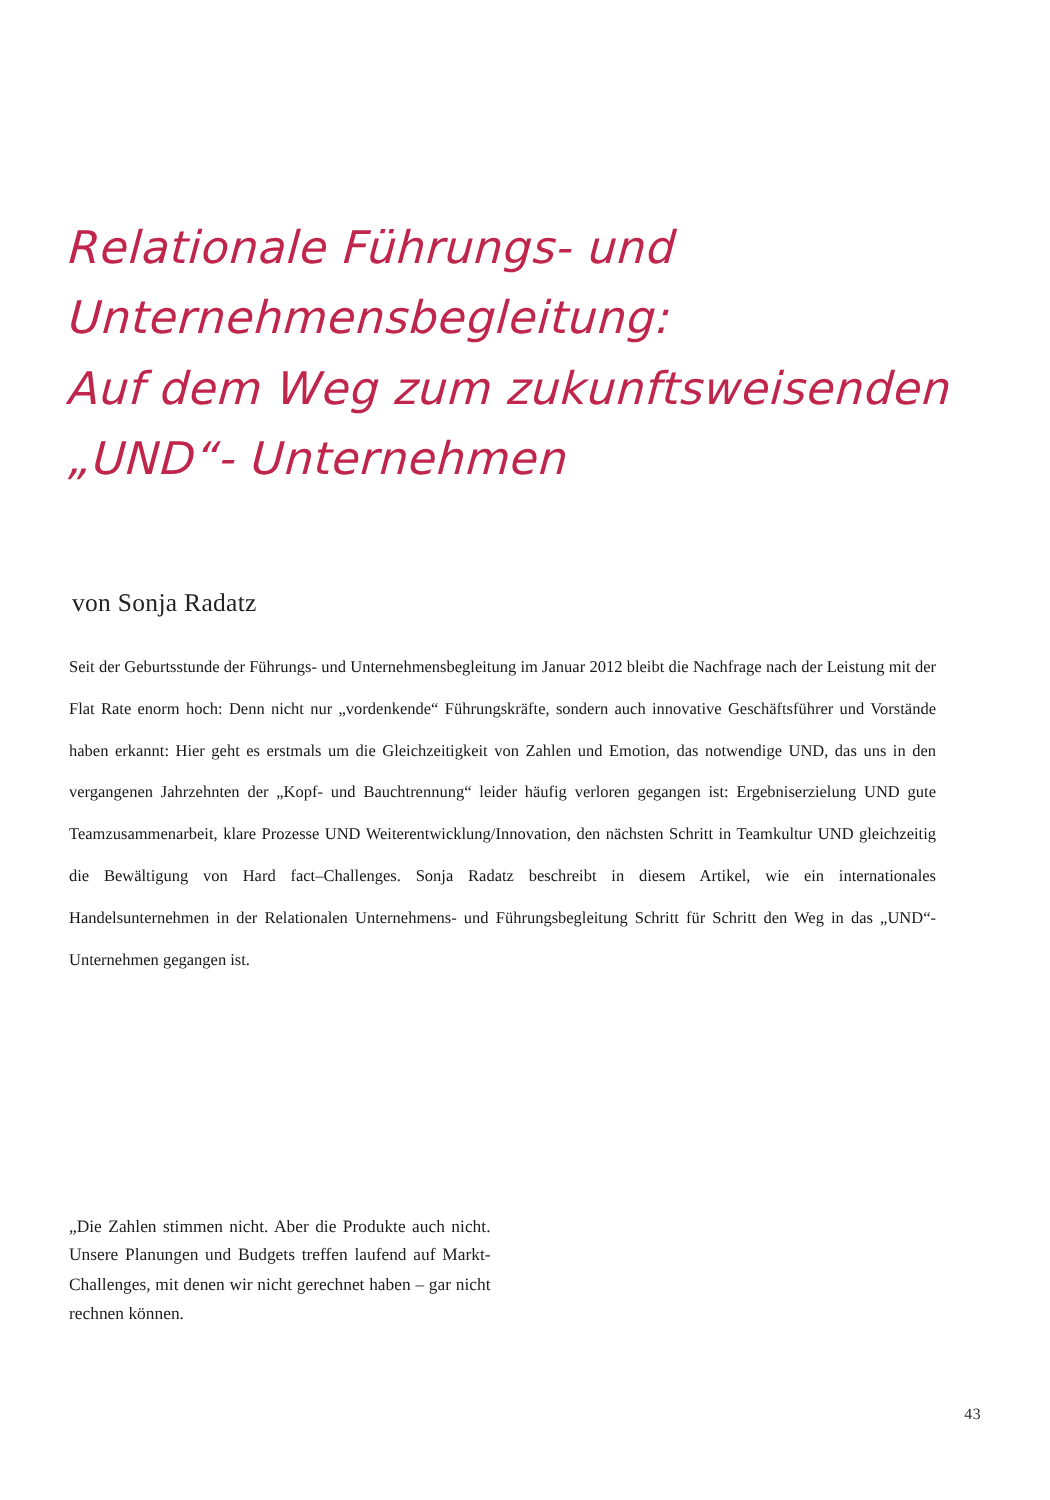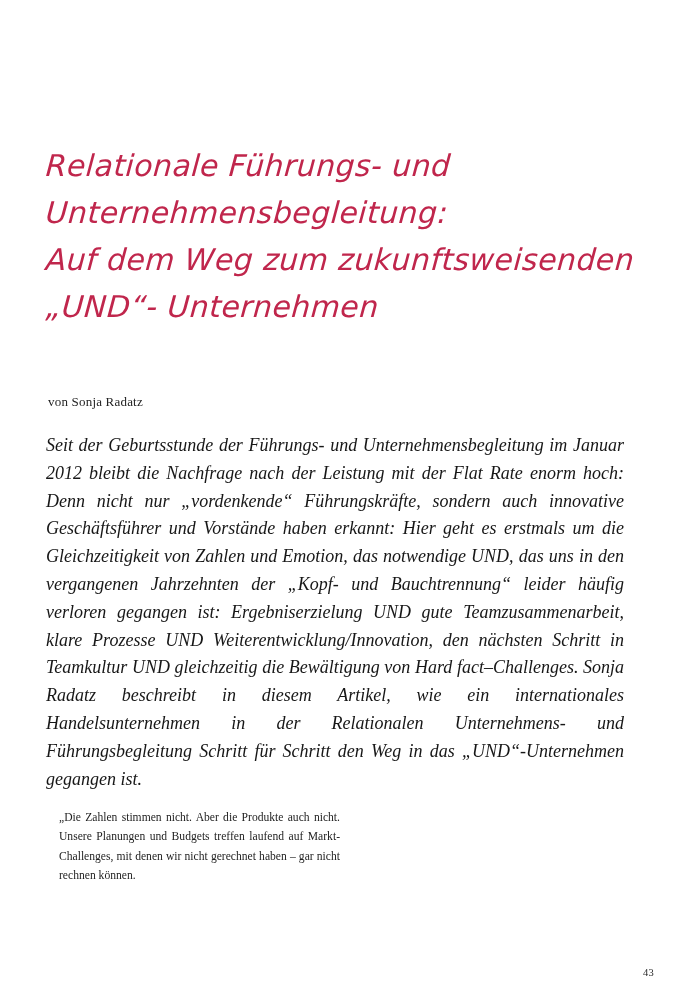--- a/index.html
+++ b/index.html
@@ -43,69 +43,66 @@
     white-space: nowrap;
     transform: skewX(-4deg);
     transform-origin: left center;
   }
 
   
   .byline {
     position: absolute;
     left: 48px;
     top: 395px;
-    font-size: 13px;
+    font-size: 17px;
     line-height: 14px;
     color: #232323;
     letter-spacing: 0.2px;
   }
 
   
   .intro {
     position: absolute;
     left: 46px;
     top: 432px;
     width: 578px;
-    font-size: 18px;
+    font-size: 11px;
     line-height: 27.8px;
     text-align: justify;
     text-justify: inter-word;
     color: #171717;
     hyphens: manual;
-    font-style: italic;
   }
 
   
   .quote-block {
     position: absolute;
     left: 46px;
     top: 808px;
     width: 580px;
     display: flex;
     gap: 18px;
-    margin-left: 13px;
   }
   .quote-col {
     width: 281px;
     font-size: 11.6px;
     line-height: 19.3px;
     text-align: justify;
     text-justify: inter-word;
     color: #1d1d1d;
   }
 
   
   .folio {
     position: absolute;
     right: 46px;
     top: 938px;
     font-size: 10.5px;
     color: #2a2a2a;
     letter-spacing: 0.3px;
-    margin-top: 29px;
   }
 </style>
 </head>
 <body>
 
 <div class="page">
 
   <div class="title-block">
     <div class="title-line">Relationale Führungs- und</div>
     <div class="title-line">Unternehmensbegleitung:</div>

